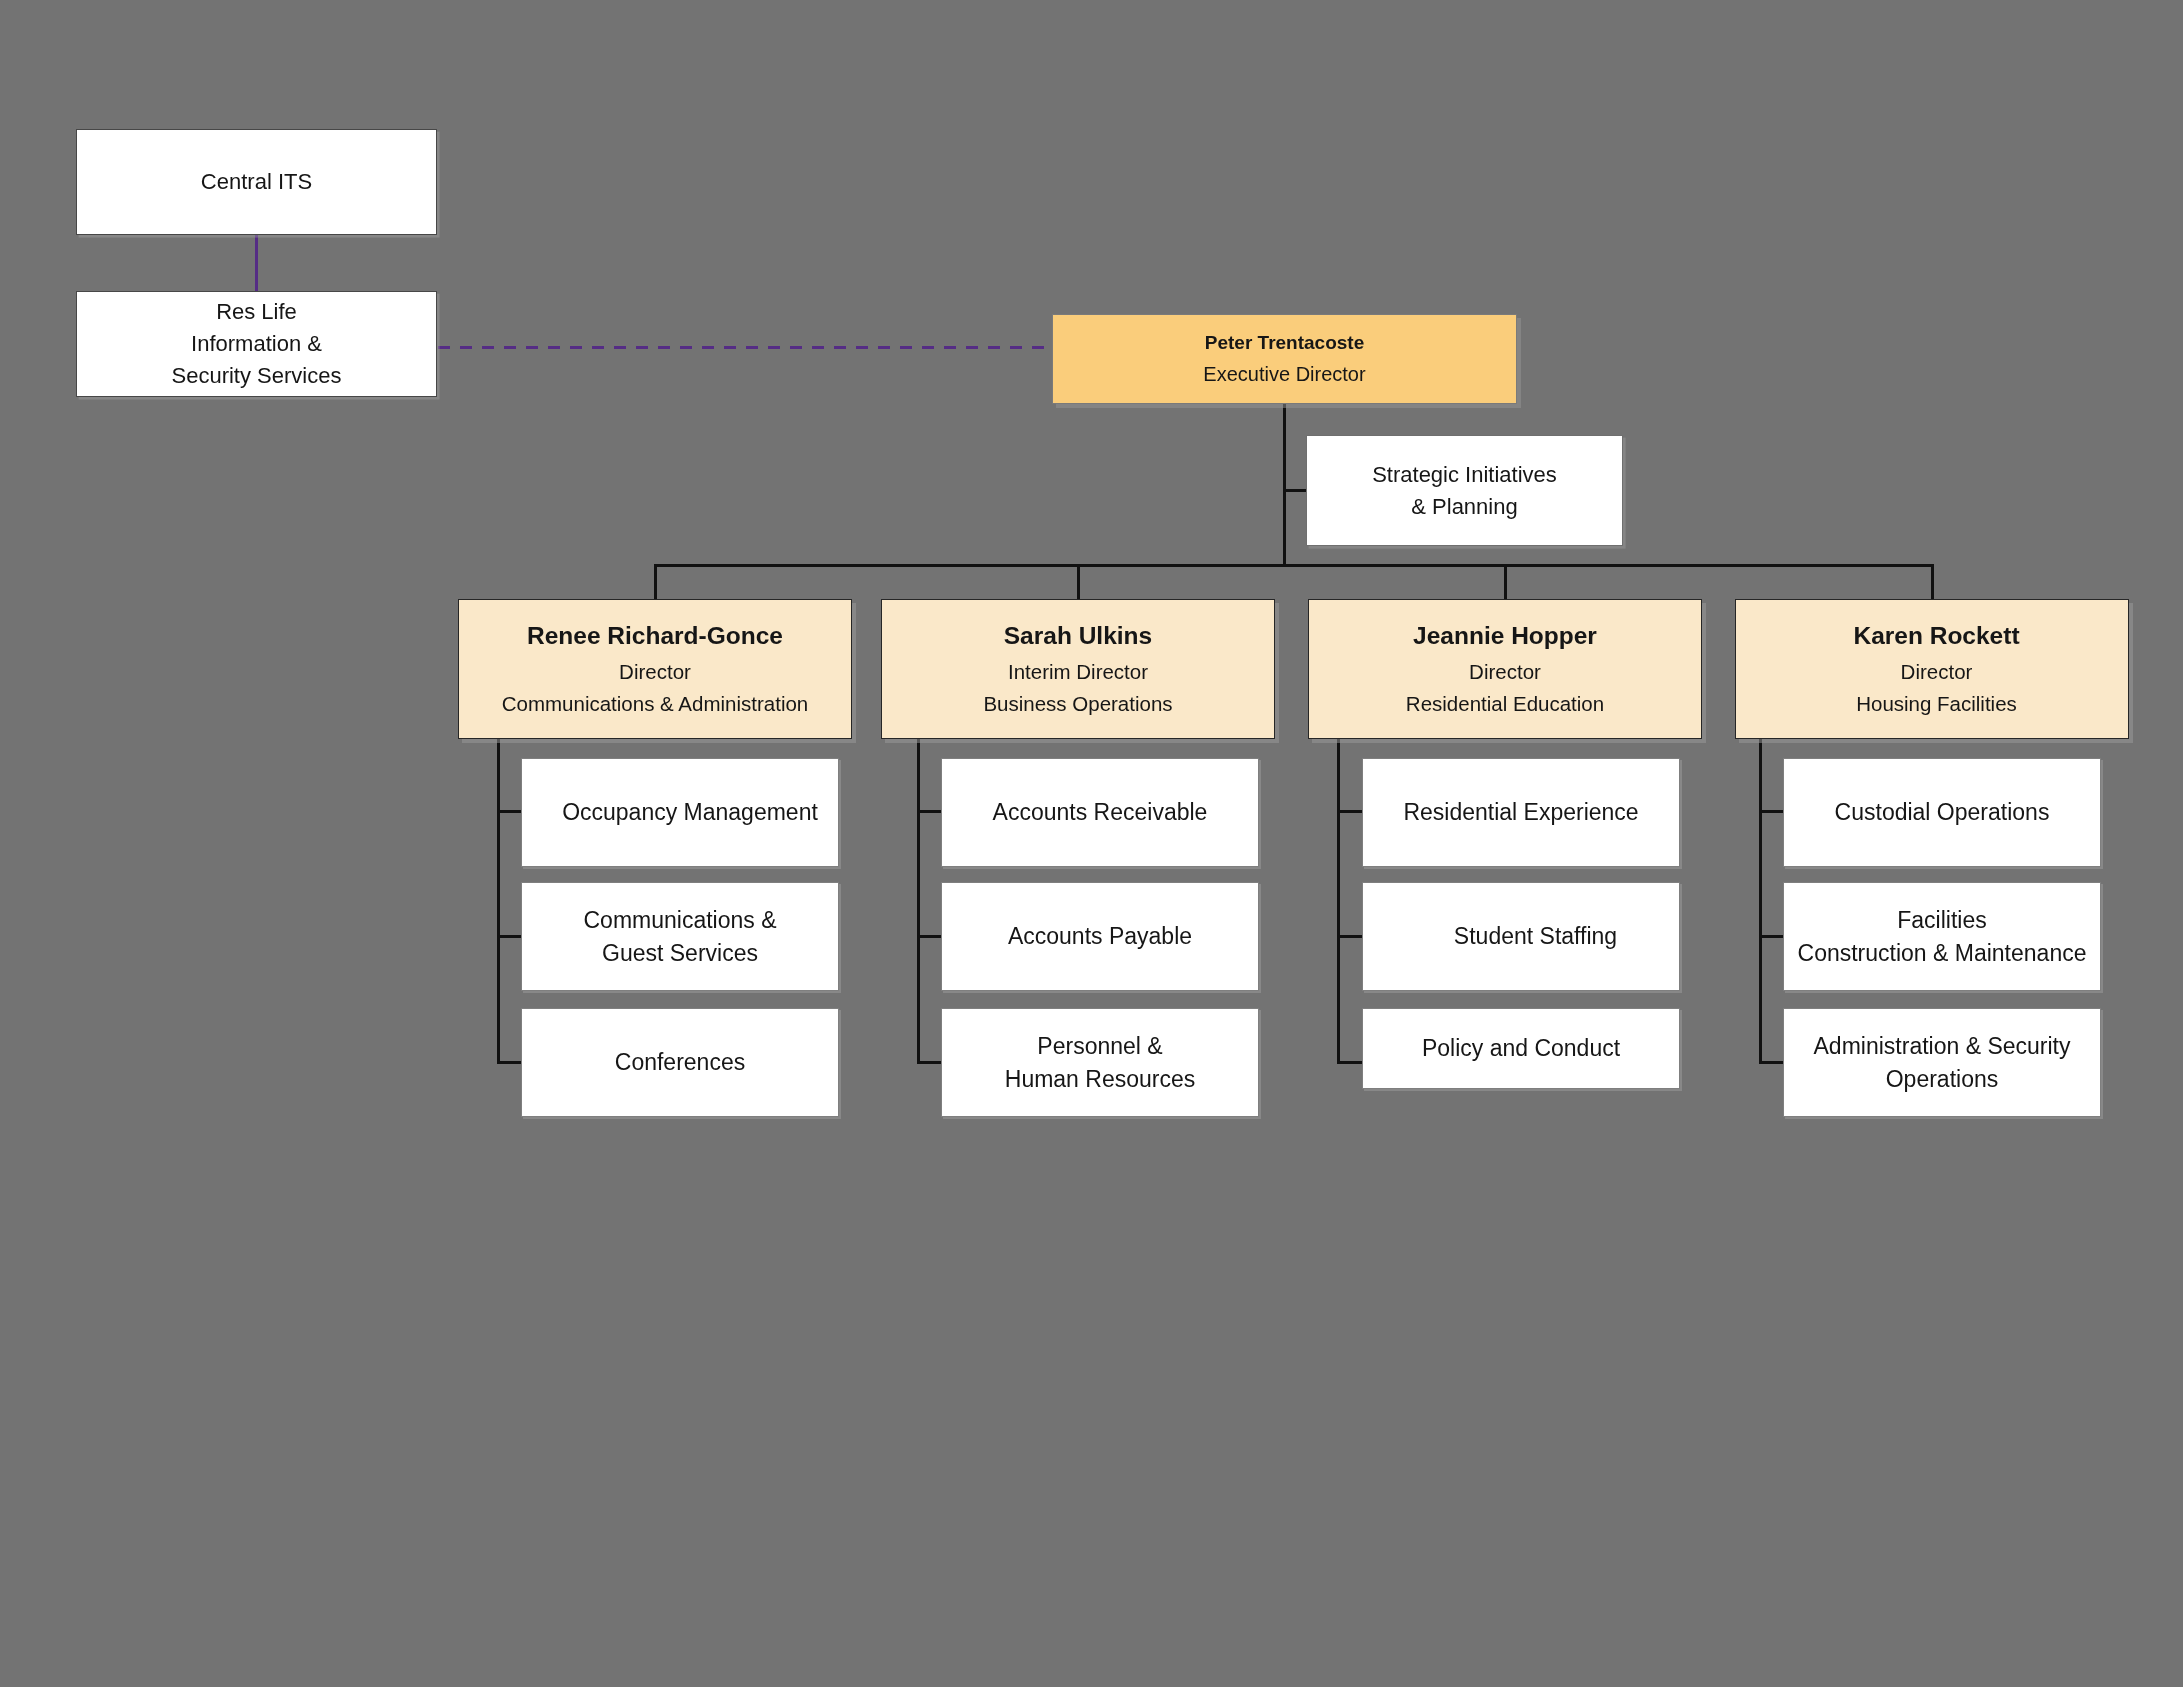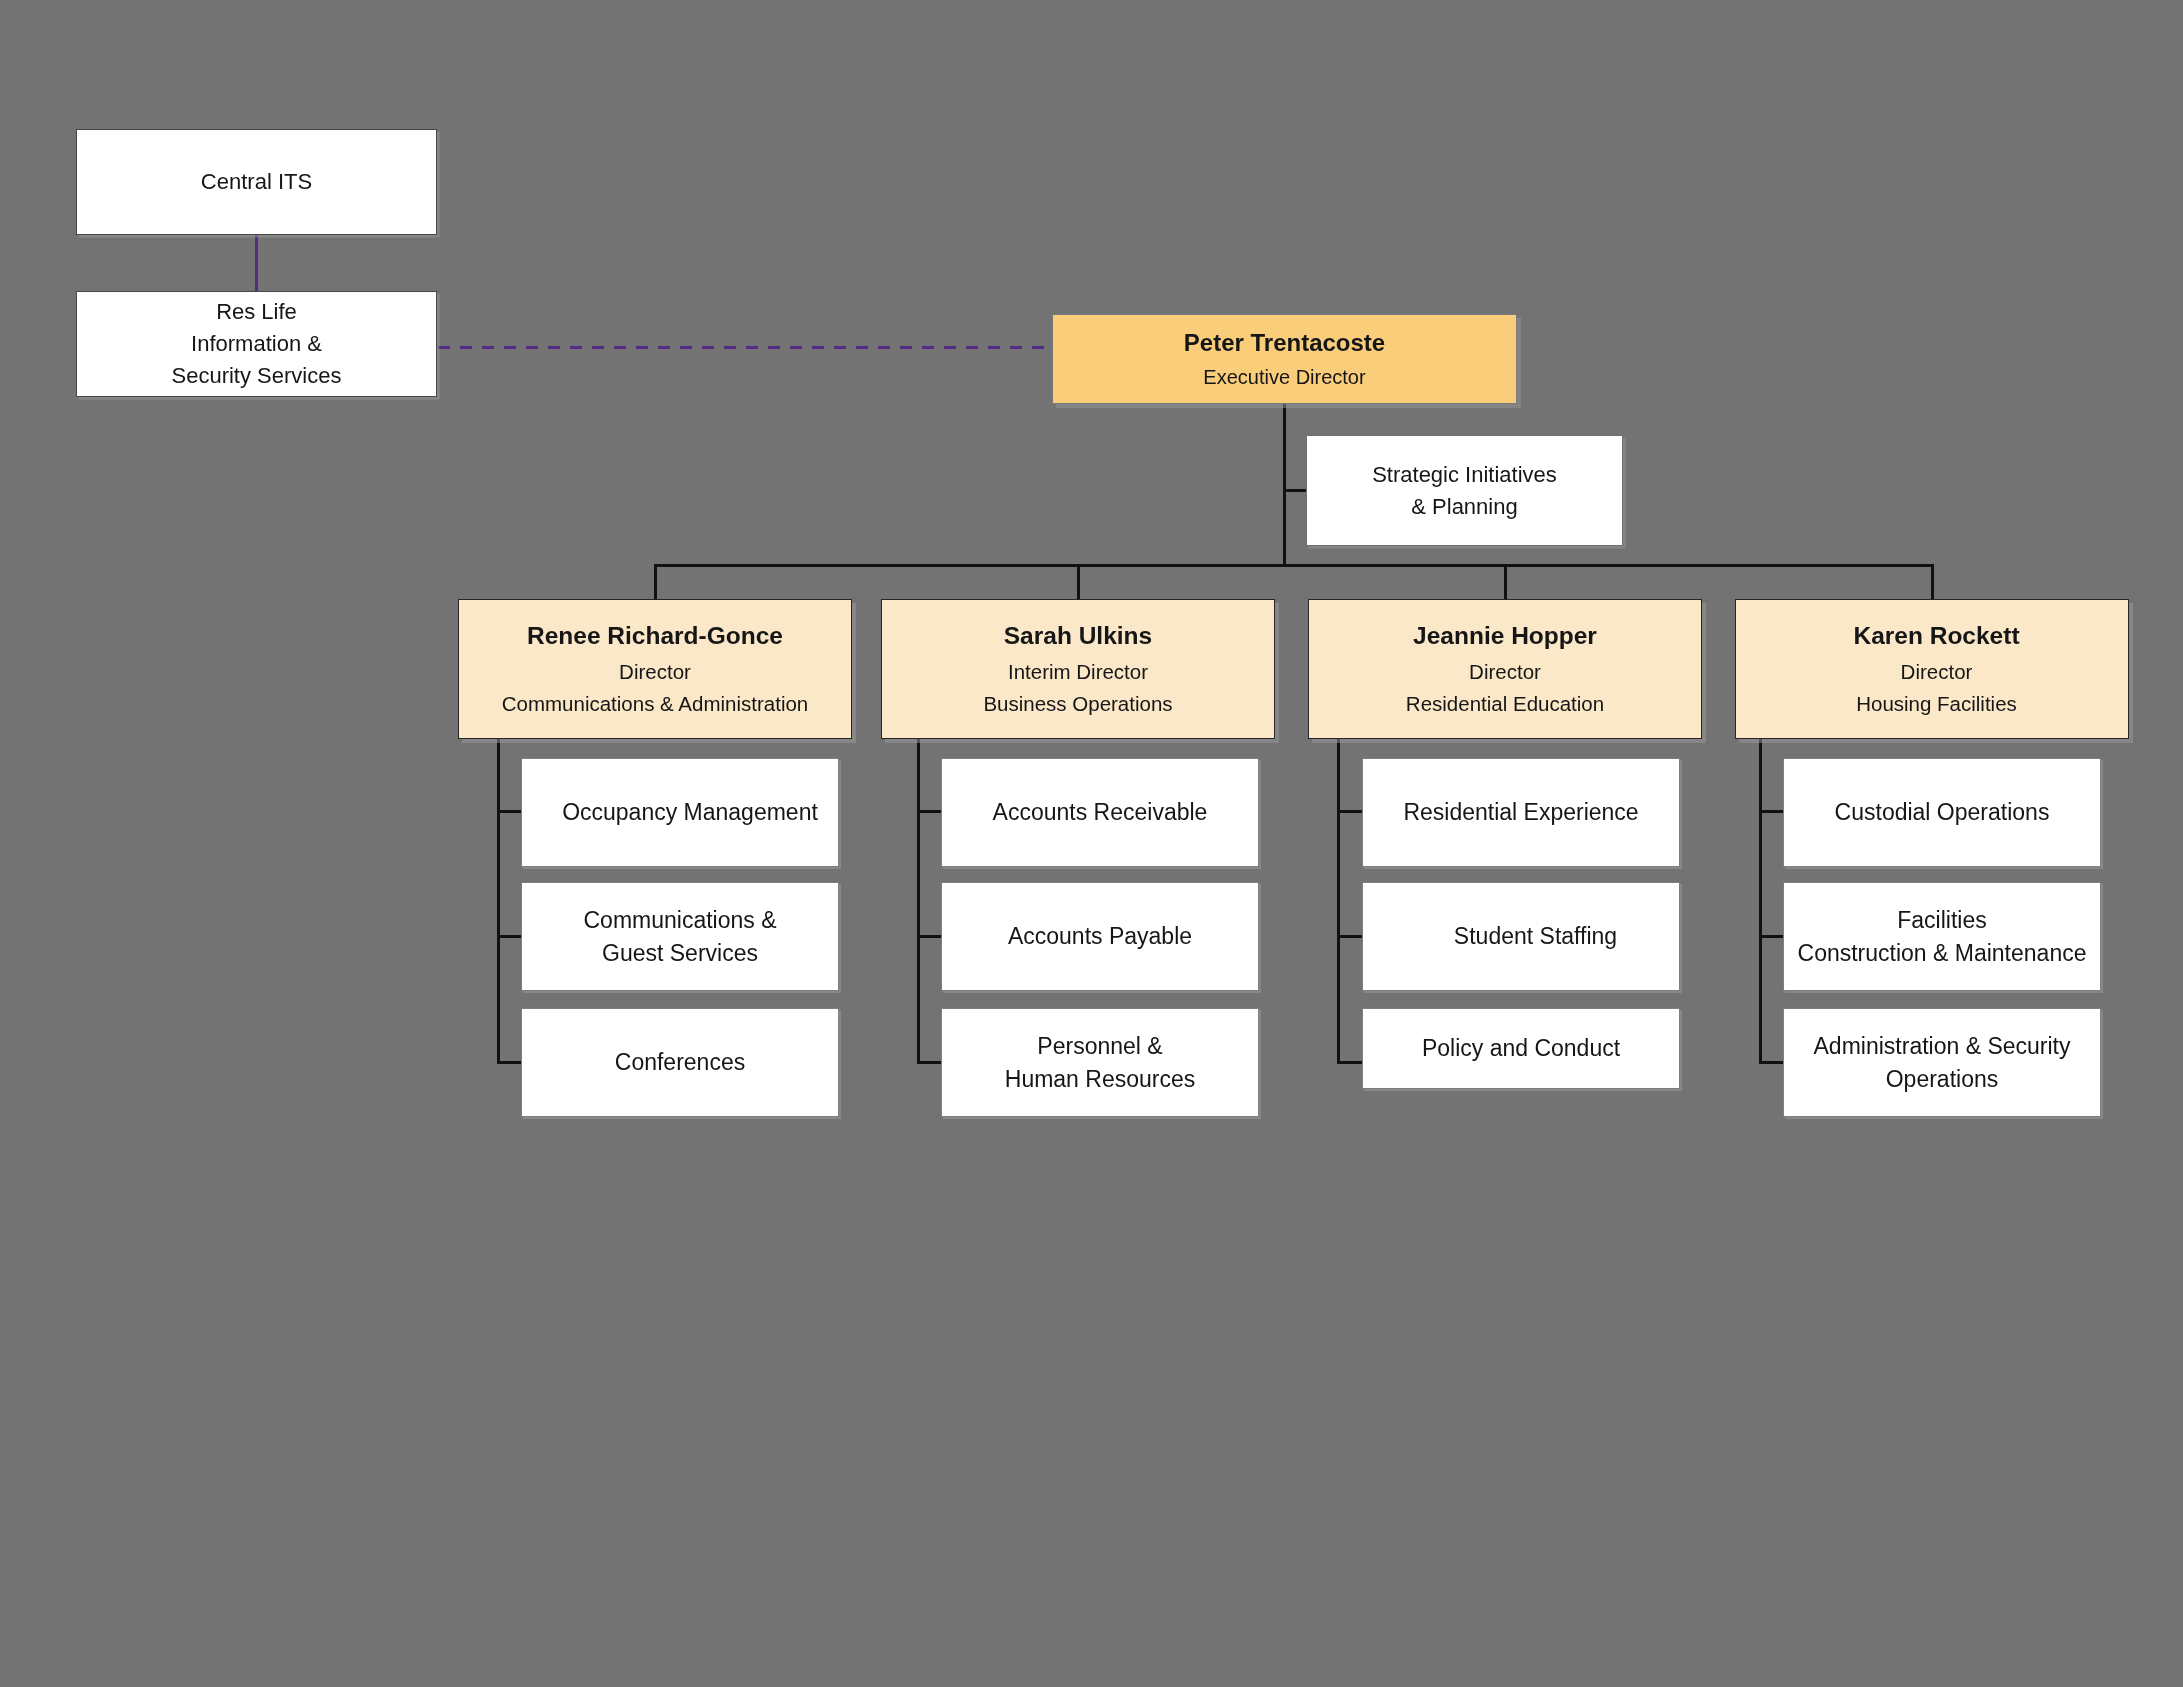--- a/index.html
+++ b/index.html
@@ -49,21 +49,21 @@
   .box-director {
     background: #FAE8C9;
     border: 1.3px solid #262626;
     box-shadow: 4px 4px 0 rgba(155,155,155,0.50);
   }
   .lbl     { font-size: 22px; line-height: 1.45; }
   .lbl-sub { font-size: 23px; line-height: 1.40; }
   .name    { font-size: 24.5px; font-weight: bold; line-height: 1.2; margin-bottom: 9.3px; }
   .role    { font-size: 20.5px; line-height: 1.2; margin-bottom: 8px; }
   .dept    { font-size: 20.5px; line-height: 1.2; }
-  .exec-name  { font-size: 24px; font-weight: bold; line-height: 1.2; margin-bottom: 6.6px; }
+  .exec-name  { font-size: 19px; font-weight: bold; line-height: 1.2; margin-bottom: 6.6px; }
   .exec-title { font-size: 20px; line-height: 1.2; }
   .line {
     position: absolute;
     background: #111111;
   }
   .line-purple { background: #552C85; }
   .line-dashed {
     position: absolute;
     background: repeating-linear-gradient(90deg, #552C85 0px, #552C85 12px, transparent 12px, transparent 22px);
   }

